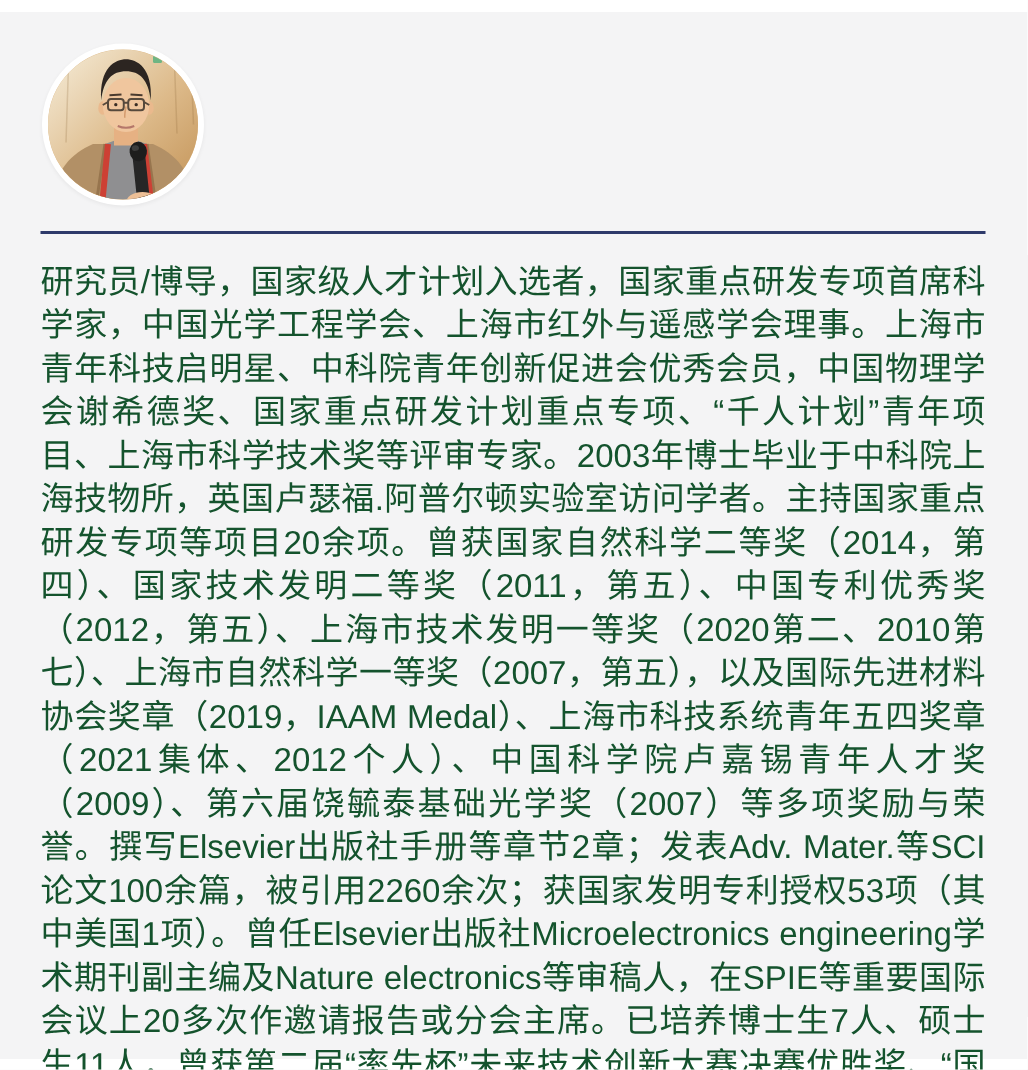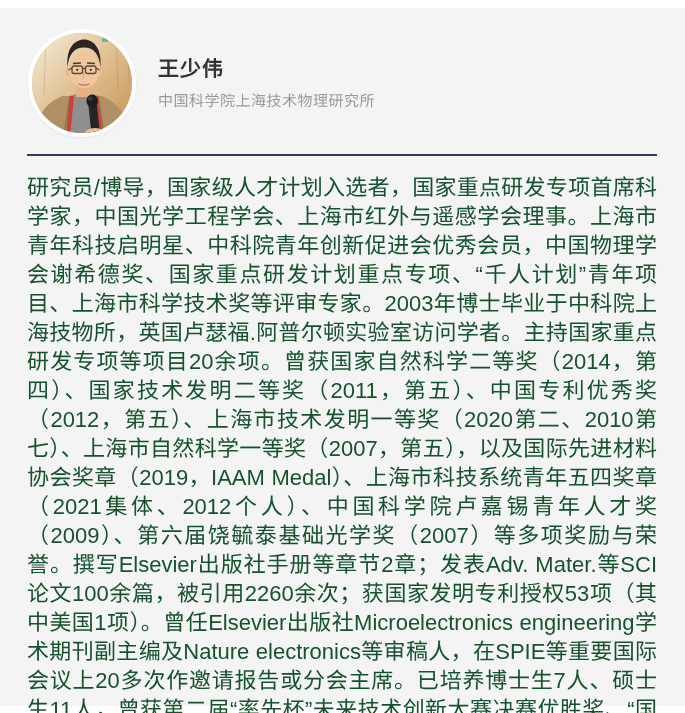--- a/index.html
+++ b/index.html
@@ -116,23 +116,19 @@
 
         <g transform="rotate(-6 60 68)">
           <rect x="56" y="68" width="8.5" height="38" rx="3.5" fill="#262626"></rect>
           <ellipse cx="60.2" cy="68" rx="5.8" ry="6.5" fill="#1d1d1d"></ellipse>
           <ellipse cx="58.5" cy="65.5" rx="2.4" ry="1.9" fill="#3d3d3d"></ellipse>
         </g>
         <ellipse cx="63" cy="102" rx="11" ry="7" fill="#edbf96"></ellipse>
       </svg>
     </div>
 
-    <div class="identity">
-      <h1 class="name">王少伟</h1>
-      <p class="affiliation">中国科学院上海技术物理研究所</p>
-    </div>
 
     <div class="divider"></div>
 
     <p class="bio">研究员/博导，国家级人才计划入选者，国家重点研发专项首席科学家，中国光学工程学会、上海市红外与遥感学会理事。上海市青年科技启明星、中科院青年创新促进会优秀会员，中国物理学会谢希德奖、国家重点研发计划重点专项、“千人计划”青年项目、上海市科学技术奖等评审专家。2003年博士毕业于中科院上海技物所，英国卢瑟福.阿普尔顿实验室访问学者。主持国家重点研发专项等项目20余项。曾获国家自然科学二等奖（2014，第四）、国家技术发明二等奖（2011，第五）、中国专利优秀奖（2012，第五）、上海市技术发明一等奖（2020第二、2010第七）、上海市自然科学一等奖（2007，第五），以及国际先进材料协会奖章（2019，IAAM Medal）、上海市科技系统青年五四奖章（2021集体、2012个人）、中国科学院卢嘉锡青年人才奖（2009）、第六届饶毓泰基础光学奖（2007）等多项奖励与荣誉。撰写Elsevier出版社手册等章节2章；发表Adv. Mater.等SCI论文100余篇，被引用2260余次；获国家发明专利授权53项（其中美国1项）。曾任Elsevier出版社Microelectronics engineering学术期刊副主编及Nature electronics等审稿人，在SPIE等重要国际会议上20多次作邀请报告或分会主席。已培养博士生7人、硕士生11人，曾获第二届“率先杯”未来技术创新大赛决赛优胜奖、“国科大杯”创新创业大赛总决赛三等奖、上海科技大学第三届创新创业大赛一等奖、上海市优秀毕业生、中国科学院大学优秀毕业生等奖励与荣誉，主要就业去向：985高校、科研院所、AM等世界500强企业和华为等。</p>
 
   </section>
 </div>
 
 </body></html>

